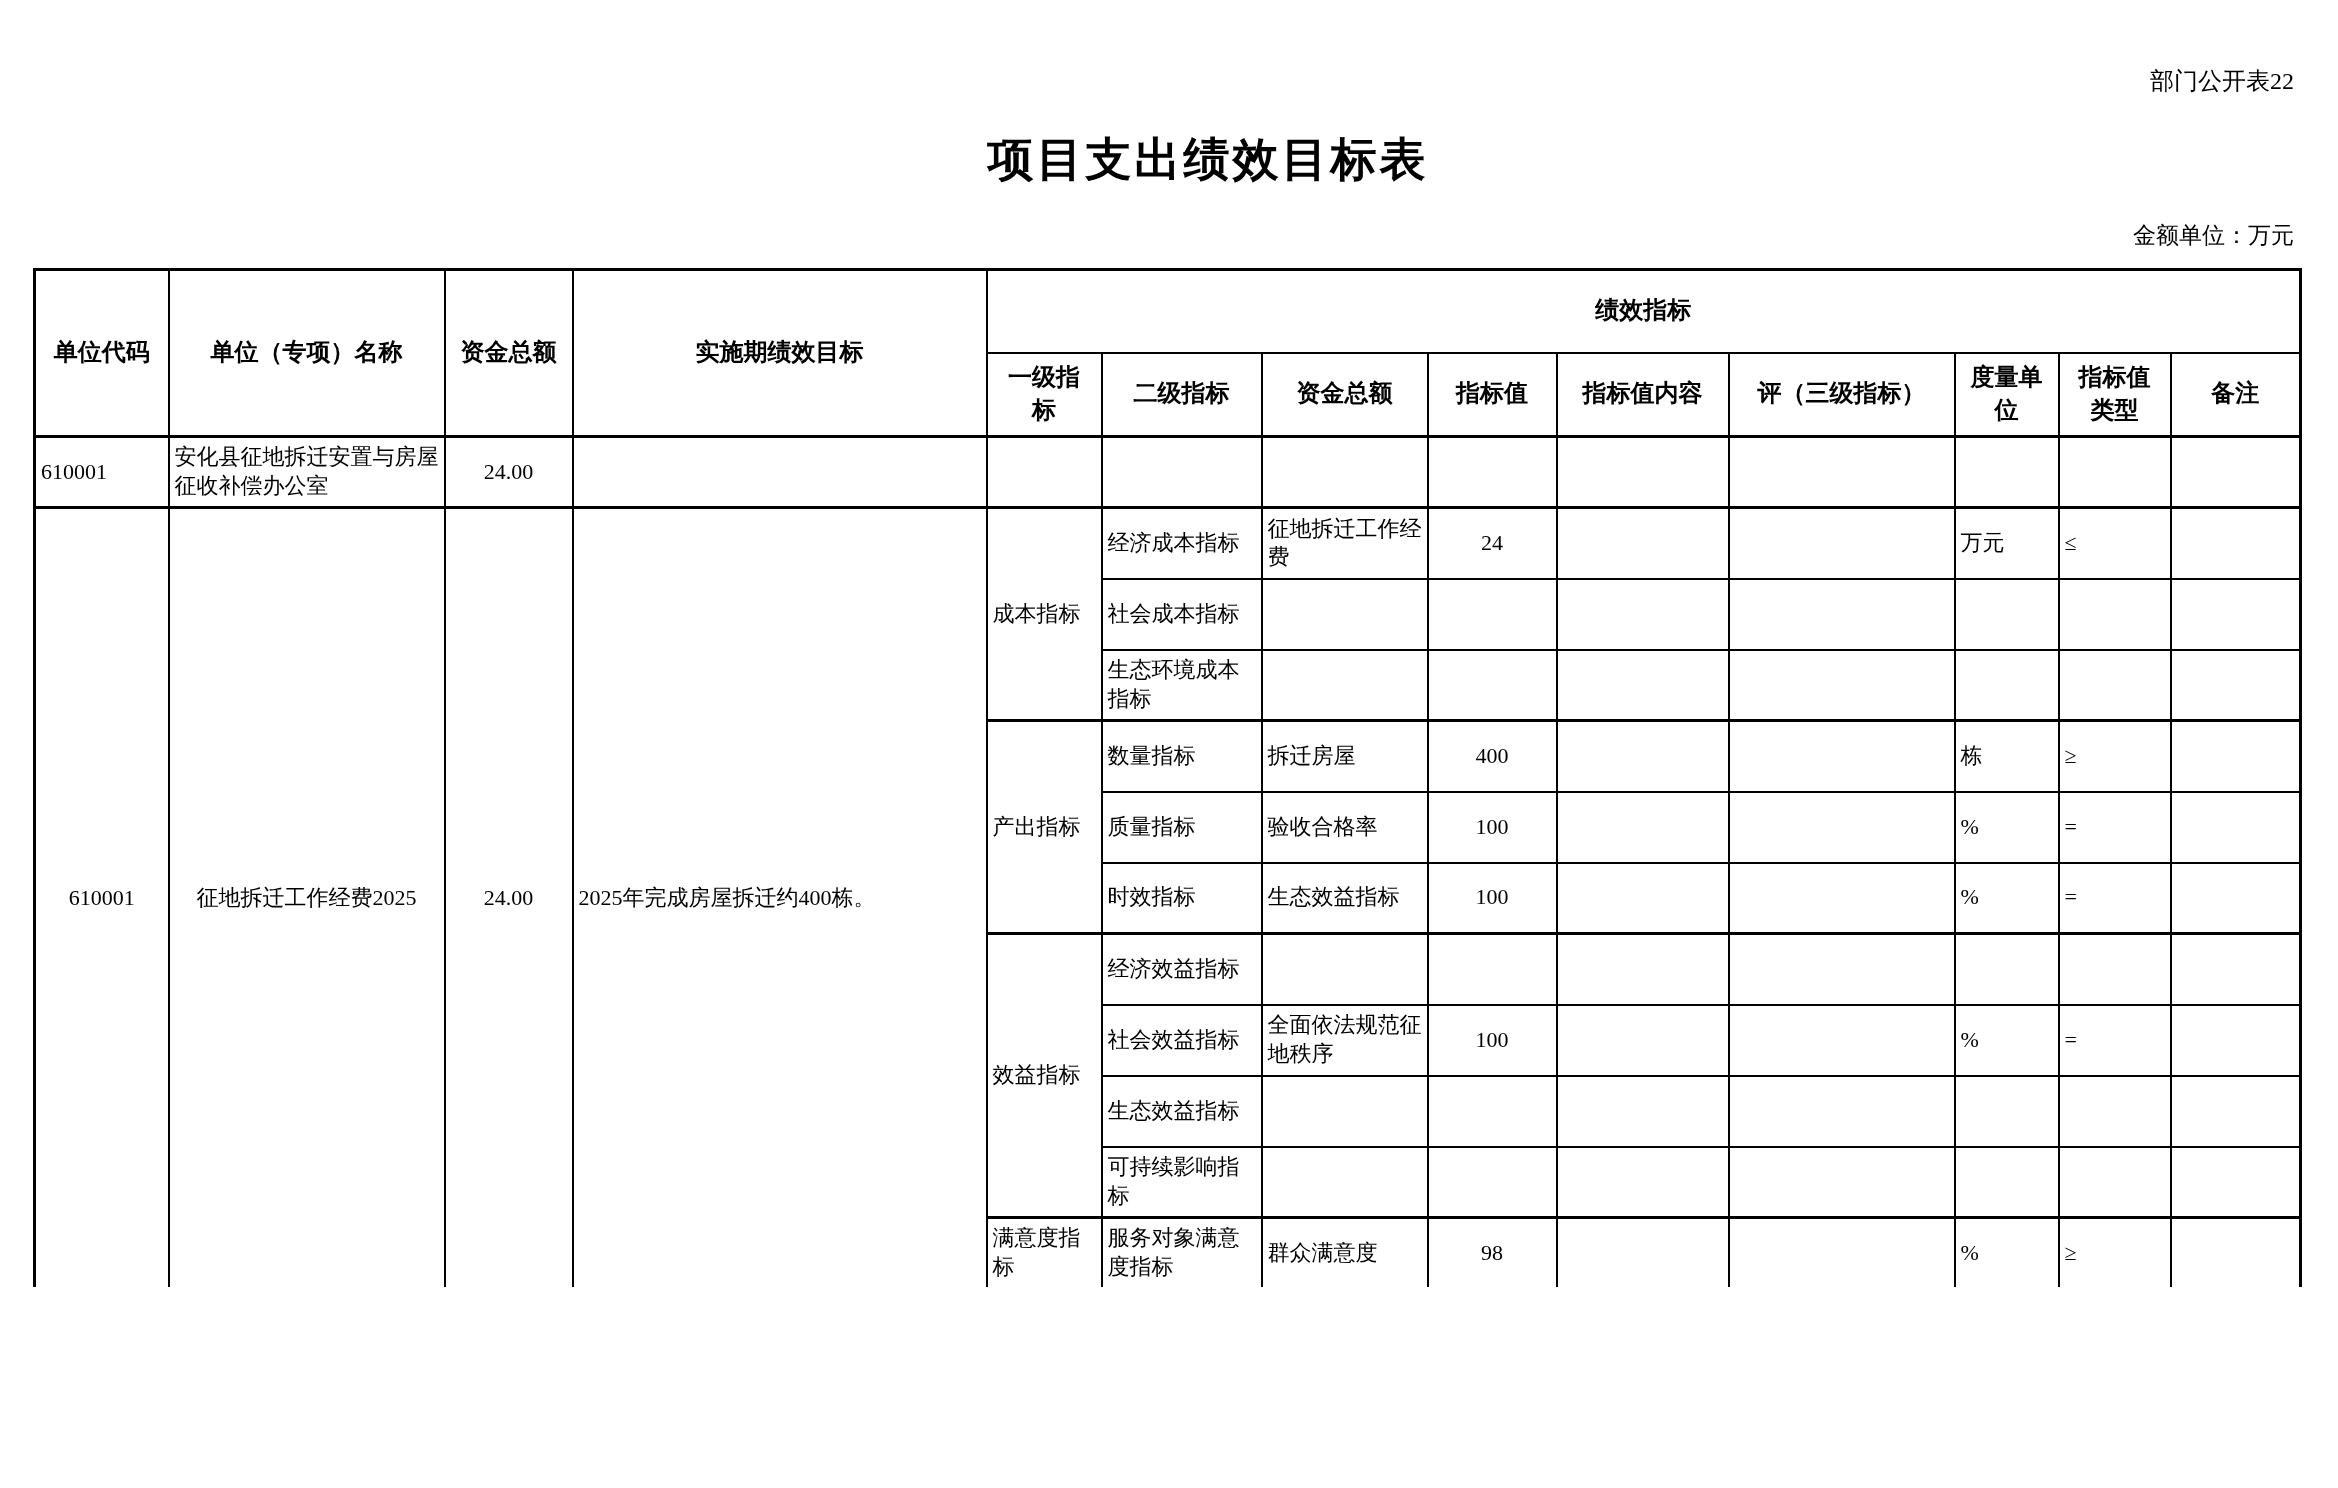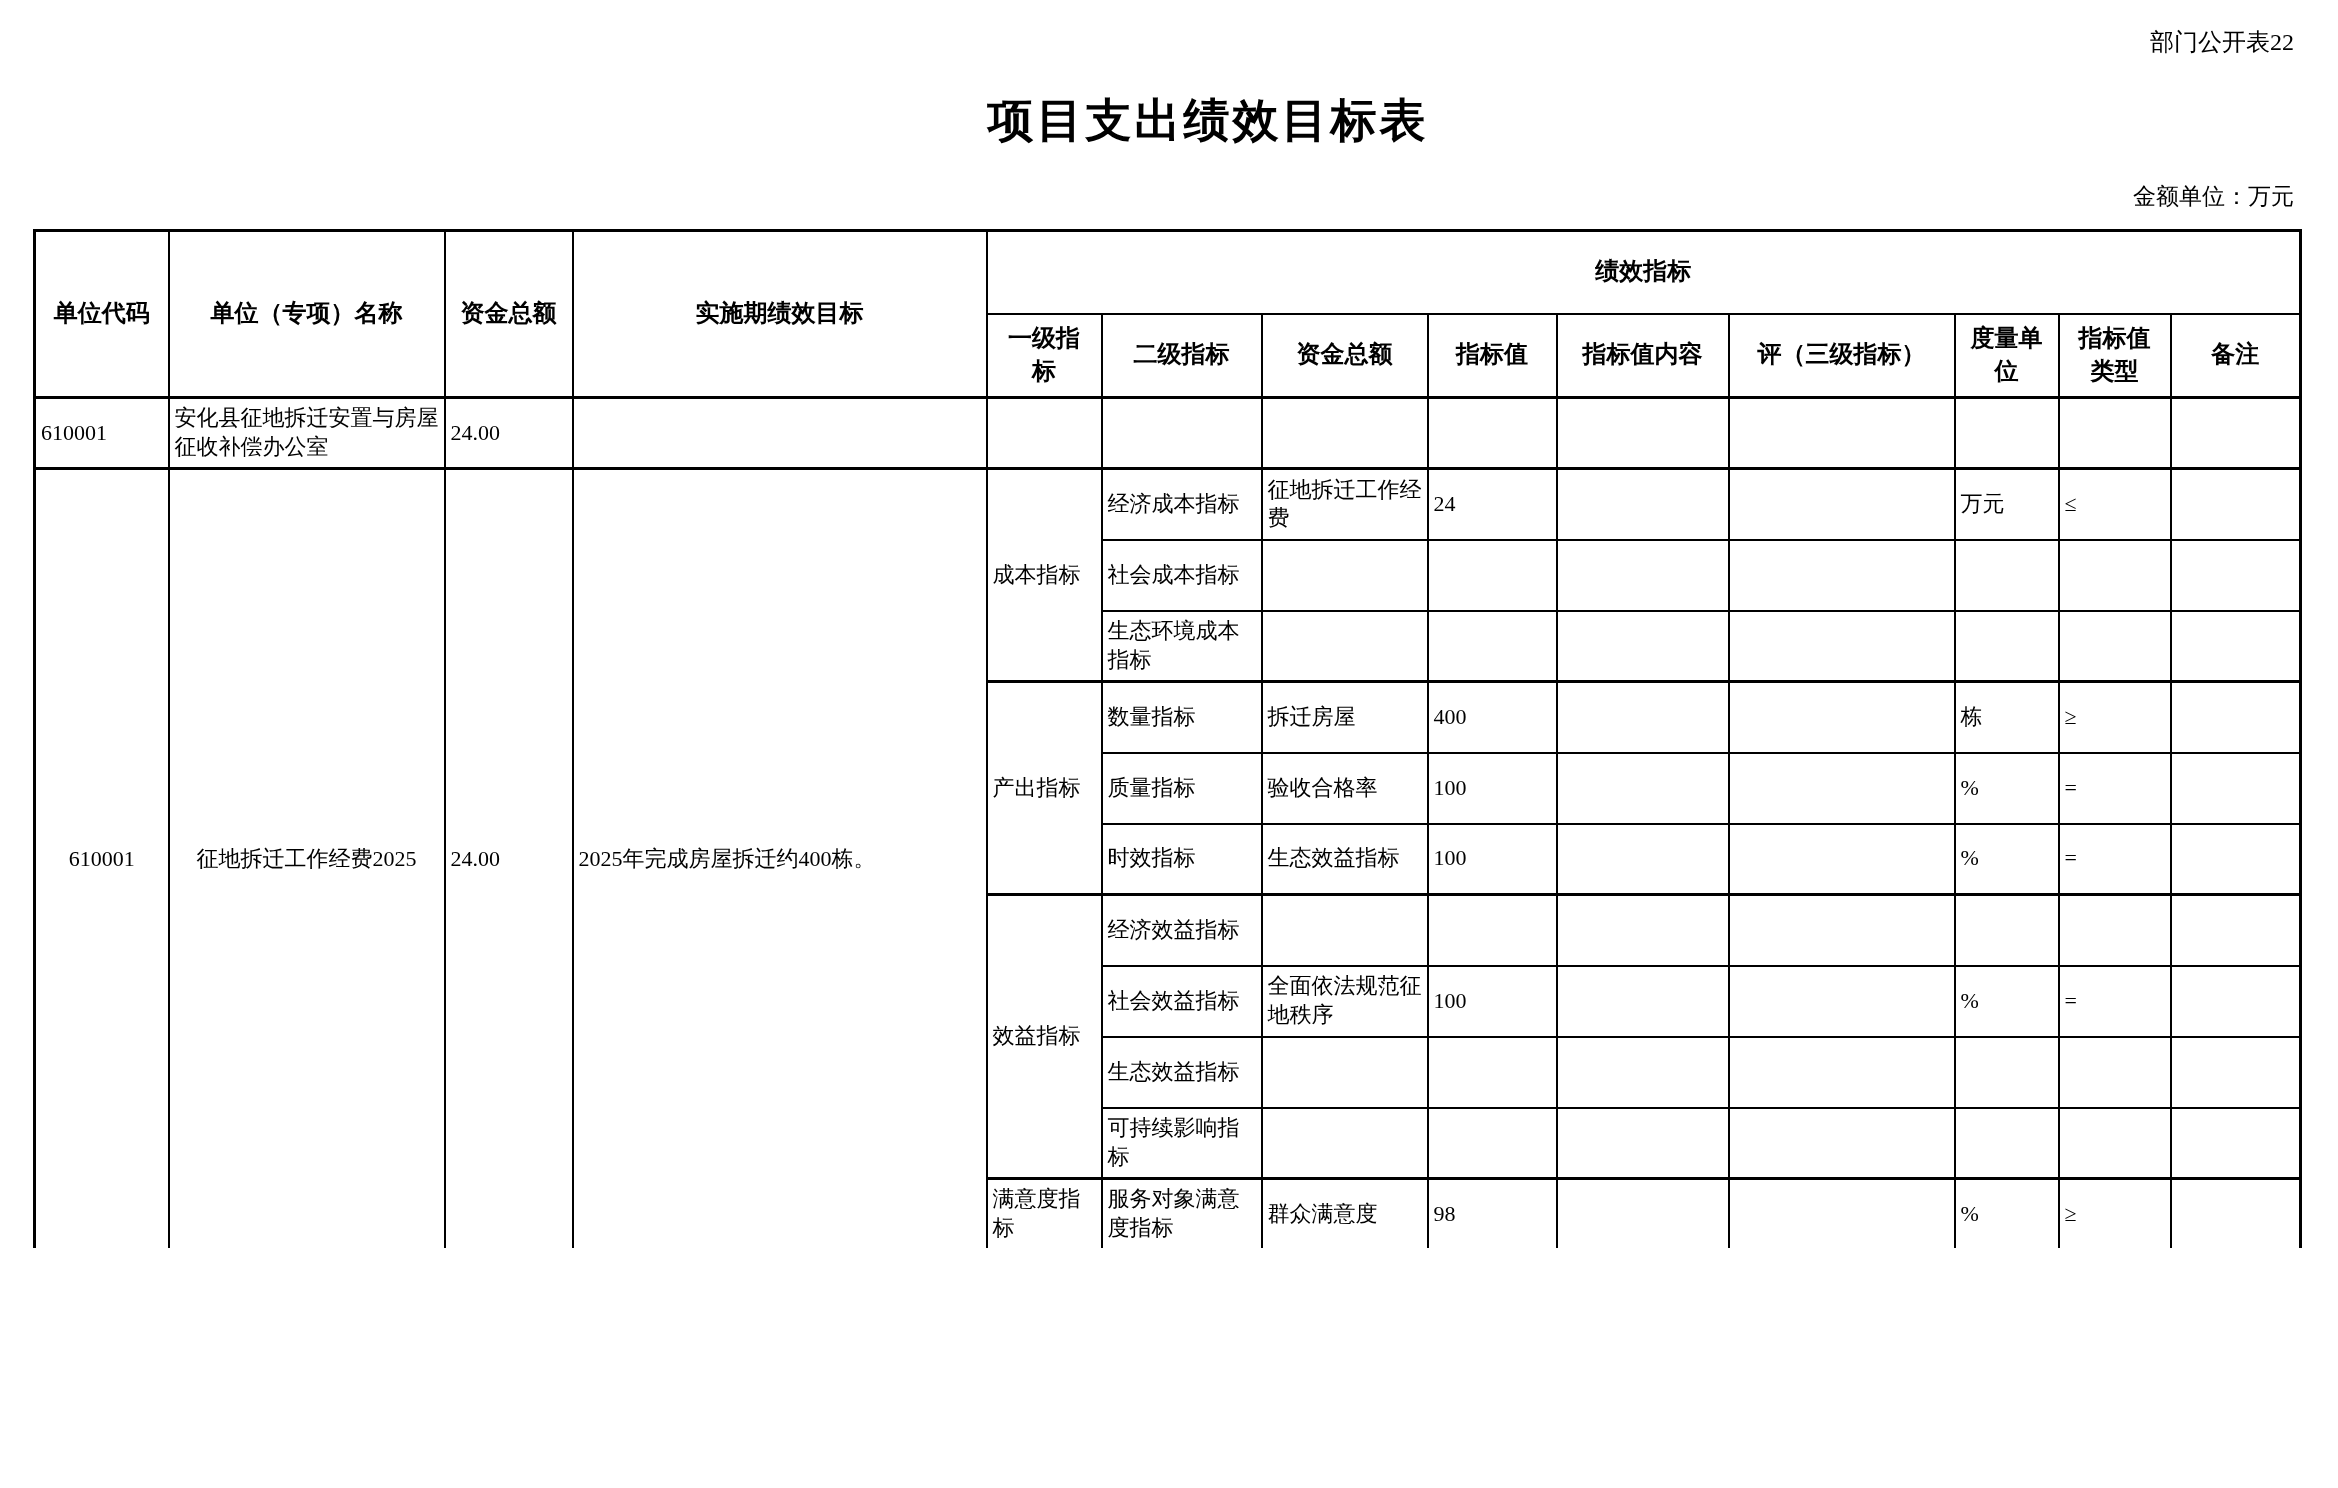--- a/index.html
+++ b/index.html
@@ -2,20 +2,21 @@
 <html><head>
 <meta charset="utf-8">
 <style>
   html,body{margin:0;padding:0;background:#fff;}
   .page{
     position:relative;
     width:2338px;height:1248px;
     background:#ffffff;
     color:#000;
     font-family:"Liberation Serif","DejaVu Serif",serif;
+    margin-top:39px;
   }
   .corner-note{
     position:absolute;top:26px;right:44px;
     font-size:24px;white-space:nowrap;
   }
   .page-title{
     position:absolute;top:90px;left:0;width:100%;
     text-align:center;font-size:46px;font-weight:bold;letter-spacing:3px;padding-left:39px;
   }
   .unit-line{
@@ -39,21 +40,21 @@
     vertical-align:middle;
     overflow:hidden;
     word-break:break-all;
   }
   .perf th{
     font-size:24px;font-weight:bold;text-align:center;line-height:1.4;
     padding:2px 9px;
   }
   .perf td{line-height:1.3;}
   .al{text-align:left}
-  .ar{text-align:left}
+  .ar{text-align:center}
   .ac{text-align:center}
   tr.h1{height:83px}
   tr.h2{height:84px}
   tr.r{height:71px}
   tr.thick td,tr.thick th{border-top-width:3px}
 </style>
 </head>
 <body>
 
 <div class="page">

